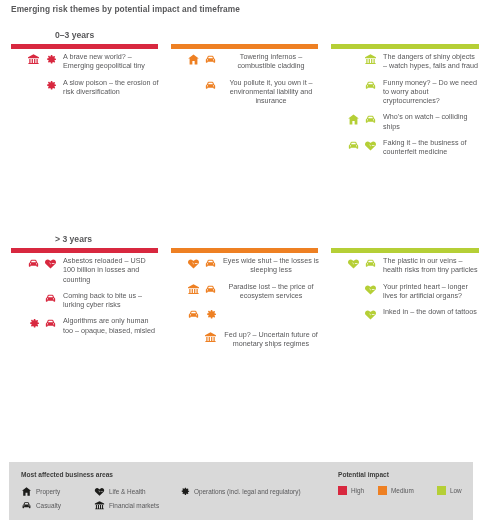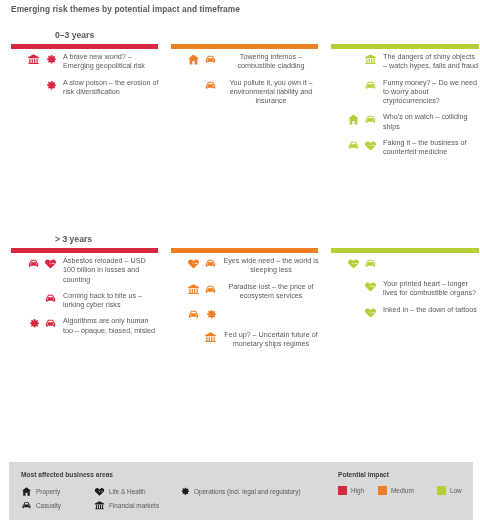--- a/index.html
+++ b/index.html
@@ -111,21 +111,21 @@
           <div class="col c0">
             <div class="item">
               <div class="icons">
                 <svg width="13" height="13" viewBox="0 0 24 24" fill="#d8283f">
                   <path d="M12 2.5 1.9 7.9v1.7h20.2V7.9zM4.2 11.1v7.2H2.6v2h18.8v-2h-1.6v-7.2h-2.3v7.2h-2.1v-7.2h-2.3v7.2h-2.2v-7.2H8.6v7.2H6.5v-7.2z"></path>
                 </svg>
                 <svg width="13" height="13" viewBox="0 0 24 24" fill="#d8283f">
                   <path d="M12 8.6a3.4 3.4 0 1 0 0 6.8 3.4 3.4 0 0 0 0-6.8zm9.6 1.9-1.7-.2c-.15-.5-.35-1-.6-1.45l1.1-1.35a.6.6 0 0 0-.05-.8l-1.1-1.1a.6.6 0 0 0-.8-.05l-1.35 1.1c-.45-.25-.95-.45-1.45-.6l-.2-1.7a.6.6 0 0 0-.6-.5h-1.7a.6.6 0 0 0-.6.5l-.2 1.7c-.5.15-1 .35-1.45.6L9.55 4.9a.6.6 0 0 0-.8.05l-1.1 1.1a.6.6 0 0 0-.05.8l1.1 1.35c-.25.45-.45.95-.6 1.45l-1.7.2a.6.6 0 0 0-.5.6v1.7a.6.6 0 0 0 .5.6l1.7.2c.15.5.35 1 .6 1.45l-1.1 1.35a.6.6 0 0 0 .05.8l1.1 1.1a.6.6 0 0 0 .8.05l1.35-1.1c.45.25.95.45 1.45.6l.2 1.7a.6.6 0 0 0 .6.5h1.7a.6.6 0 0 0 .6-.5l.2-1.7c.5-.15 1-.35 1.45-.6l1.35 1.1a.6.6 0 0 0 .8-.05l1.1-1.1a.6.6 0 0 0 .05-.8l-1.1-1.35c.25-.45.45-.95.6-1.45l1.7-.2a.6.6 0 0 0 .5-.6v-1.7a.6.6 0 0 0-.5-.6z"></path>
                 </svg>
               </div>
-              <div class="itext">A brave new world? – Emerging geopolitical risk</div>
+              <div class="itext">A brave new world? – Emerging geopolitical tiny</div>
             </div>
             <div class="item">
               <div class="icons">
                 <svg width="13" height="13" viewBox="0 0 24 24" fill="#d8283f">
                   <path d="M12 8.6a3.4 3.4 0 1 0 0 6.8 3.4 3.4 0 0 0 0-6.8zm9.6 1.9-1.7-.2c-.15-.5-.35-1-.6-1.45l1.1-1.35a.6.6 0 0 0-.05-.8l-1.1-1.1a.6.6 0 0 0-.8-.05l-1.35 1.1c-.45-.25-.95-.45-1.45-.6l-.2-1.7a.6.6 0 0 0-.6-.5h-1.7a.6.6 0 0 0-.6.5l-.2 1.7c-.5.15-1 .35-1.45.6L9.55 4.9a.6.6 0 0 0-.8.05l-1.1 1.1a.6.6 0 0 0-.05.8l1.1 1.35c-.25.45-.45.95-.6 1.45l-1.7.2a.6.6 0 0 0-.5.6v1.7a.6.6 0 0 0 .5.6l1.7.2c.15.5.35 1 .6 1.45l-1.1 1.35a.6.6 0 0 0 .05.8l1.1 1.1a.6.6 0 0 0 .8.05l1.35-1.1c.45.25.95.45 1.45.6l.2 1.7a.6.6 0 0 0 .6.5h1.7a.6.6 0 0 0 .6-.5l.2-1.7c.5-.15 1-.35 1.45-.6l1.35 1.1a.6.6 0 0 0 .8-.05l1.1-1.1a.6.6 0 0 0 .05-.8l-1.1-1.35c.25-.45.45-.95.6-1.45l1.7-.2a.6.6 0 0 0 .5-.6v-1.7a.6.6 0 0 0-.5-.6z"></path>
                 </svg>
               </div>
               <div class="itext">A slow poison – the erosion of risk diversification</div>
             </div>
           </div>
@@ -235,21 +235,21 @@
           <div class="col c1">
             <div class="item">
               <div class="icons">
                 <svg width="13" height="13" viewBox="0 0 24 24" fill="#ee8023">
                   <path d="M12 21.2 3.3 13c-2-2-2-5.2 0-7.1 1.9-1.9 5-1.9 6.9 0l.6.6c.3.3.5.5 1.2.5s.9-.2 1.2-.5l.6-.6c1.9-1.9 5-1.9 6.9 0 2 1.9 2 5.1 0 7.1zM4.6 11.6h3.6l1.3-2.3 2.3 4.7 1.6-2.9h1.6l-.9 1.6h4.8l1.1-1.1H14.6l-1.5 2.6-2.3-4.7-1.9 3.4h-5z"></path>
                 </svg>
                 <svg width="13" height="13" viewBox="0 0 24 24" fill="#ee8023">
                   <path d="M5.3 10.1 6.7 6.4c.3-.8 1-1.3 1.9-1.3h6.8c.9 0 1.6.5 1.9 1.3l1.4 3.7c1.1.3 1.9 1.3 1.9 2.5v4.3c0 .5-.4.9-.9.9h-1.3c-.5 0-.9-.4-.9-.9v-.9H6.5v.9c0 .5-.4.9-.9.9H4.3c-.5 0-.9-.4-.9-.9v-4.3c0-1.2.8-2.2 1.9-2.5zm2.2-.2h9l-1.1-2.9c-.1-.2-.3-.3-.5-.3H9.1c-.2 0-.4.1-.5.3zM6.4 13.7a1.15 1.15 0 1 0 0-2.3 1.15 1.15 0 0 0 0 2.3zm11.2 0a1.15 1.15 0 1 0 0-2.3 1.15 1.15 0 0 0 0 2.3z"></path>
                 </svg>
               </div>
-              <div class="itext">Eyes wide need – the world is sleeping less</div>
+              <div class="itext">Eyes wide shut – the losses is sleeping less</div>
             </div>
             <div class="item">
               <div class="icons">
                 <svg width="13" height="13" viewBox="0 0 24 24" fill="#ee8023">
                   <path d="M12 2.5 1.9 7.9v1.7h20.2V7.9zM4.2 11.1v7.2H2.6v2h18.8v-2h-1.6v-7.2h-2.3v7.2h-2.1v-7.2h-2.3v7.2h-2.2v-7.2H8.6v7.2H6.5v-7.2z"></path>
                 </svg>
                 <svg width="13" height="13" viewBox="0 0 24 24" fill="#ee8023">
                   <path d="M5.3 10.1 6.7 6.4c.3-.8 1-1.3 1.9-1.3h6.8c.9 0 1.6.5 1.9 1.3l1.4 3.7c1.1.3 1.9 1.3 1.9 2.5v4.3c0 .5-.4.9-.9.9h-1.3c-.5 0-.9-.4-.9-.9v-.9H6.5v.9c0 .5-.4.9-.9.9H4.3c-.5 0-.9-.4-.9-.9v-4.3c0-1.2.8-2.2 1.9-2.5zm2.2-.2h9l-1.1-2.9c-.1-.2-.3-.3-.5-.3H9.1c-.2 0-.4.1-.5.3zM6.4 13.7a1.15 1.15 0 1 0 0-2.3 1.15 1.15 0 0 0 0 2.3zm11.2 0a1.15 1.15 0 1 0 0-2.3 1.15 1.15 0 0 0 0 2.3z"></path>
                 </svg>
               </div>
@@ -277,28 +277,29 @@
           <div class="col c2">
             <div class="item">
               <div class="icons">
                 <svg width="13" height="13" viewBox="0 0 24 24" fill="#b5cf36">
                   <path d="M12 21.2 3.3 13c-2-2-2-5.2 0-7.1 1.9-1.9 5-1.9 6.9 0l.6.6c.3.3.5.5 1.2.5s.9-.2 1.2-.5l.6-.6c1.9-1.9 5-1.9 6.9 0 2 1.9 2 5.1 0 7.1zM4.6 11.6h3.6l1.3-2.3 2.3 4.7 1.6-2.9h1.6l-.9 1.6h4.8l1.1-1.1H14.6l-1.5 2.6-2.3-4.7-1.9 3.4h-5z"></path>
                 </svg>
                 <svg width="13" height="13" viewBox="0 0 24 24" fill="#b5cf36">
                   <path d="M5.3 10.1 6.7 6.4c.3-.8 1-1.3 1.9-1.3h6.8c.9 0 1.6.5 1.9 1.3l1.4 3.7c1.1.3 1.9 1.3 1.9 2.5v4.3c0 .5-.4.9-.9.9h-1.3c-.5 0-.9-.4-.9-.9v-.9H6.5v.9c0 .5-.4.9-.9.9H4.3c-.5 0-.9-.4-.9-.9v-4.3c0-1.2.8-2.2 1.9-2.5zm2.2-.2h9l-1.1-2.9c-.1-.2-.3-.3-.5-.3H9.1c-.2 0-.4.1-.5.3zM6.4 13.7a1.15 1.15 0 1 0 0-2.3 1.15 1.15 0 0 0 0 2.3zm11.2 0a1.15 1.15 0 1 0 0-2.3 1.15 1.15 0 0 0 0 2.3z"></path>
                 </svg>
               </div>
-            </div>
-            <div class="item">
-              <div class="icons">
-                <svg width="13" height="13" viewBox="0 0 24 24" fill="#b5cf36">
-                  <path d="M12 21.2 3.3 13c-2-2-2-5.2 0-7.1 1.9-1.9 5-1.9 6.9 0l.6.6c.3.3.5.5 1.2.5s.9-.2 1.2-.5l.6-.6c1.9-1.9 5-1.9 6.9 0 2 1.9 2 5.1 0 7.1zM4.6 11.6h3.6l1.3-2.3 2.3 4.7 1.6-2.9h1.6l-.9 1.6h4.8l1.1-1.1H14.6l-1.5 2.6-2.3-4.7-1.9 3.4h-5z"></path>
-                </svg>
-              </div>
-              <div class="itext">Your printed heart – longer lives for combustible organs?</div>
+              <div class="itext">The plastic in our veins – health risks from tiny particles</div>
+            </div>
+            <div class="item">
+              <div class="icons">
+                <svg width="13" height="13" viewBox="0 0 24 24" fill="#b5cf36">
+                  <path d="M12 21.2 3.3 13c-2-2-2-5.2 0-7.1 1.9-1.9 5-1.9 6.9 0l.6.6c.3.3.5.5 1.2.5s.9-.2 1.2-.5l.6-.6c1.9-1.9 5-1.9 6.9 0 2 1.9 2 5.1 0 7.1zM4.6 11.6h3.6l1.3-2.3 2.3 4.7 1.6-2.9h1.6l-.9 1.6h4.8l1.1-1.1H14.6l-1.5 2.6-2.3-4.7-1.9 3.4h-5z"></path>
+                </svg>
+              </div>
+              <div class="itext">Your printed heart – longer lives for artificial organs?</div>
             </div>
             <div class="item">
               <div class="icons">
                 <svg width="13" height="13" viewBox="0 0 24 24" fill="#b5cf36">
                   <path d="M12 21.2 3.3 13c-2-2-2-5.2 0-7.1 1.9-1.9 5-1.9 6.9 0l.6.6c.3.3.5.5 1.2.5s.9-.2 1.2-.5l.6-.6c1.9-1.9 5-1.9 6.9 0 2 1.9 2 5.1 0 7.1zM4.6 11.6h3.6l1.3-2.3 2.3 4.7 1.6-2.9h1.6l-.9 1.6h4.8l1.1-1.1H14.6l-1.5 2.6-2.3-4.7-1.9 3.4h-5z"></path>
                 </svg>
               </div>
               <div class="itext">Inked in – the down of tattoos</div>
             </div>
           </div>

